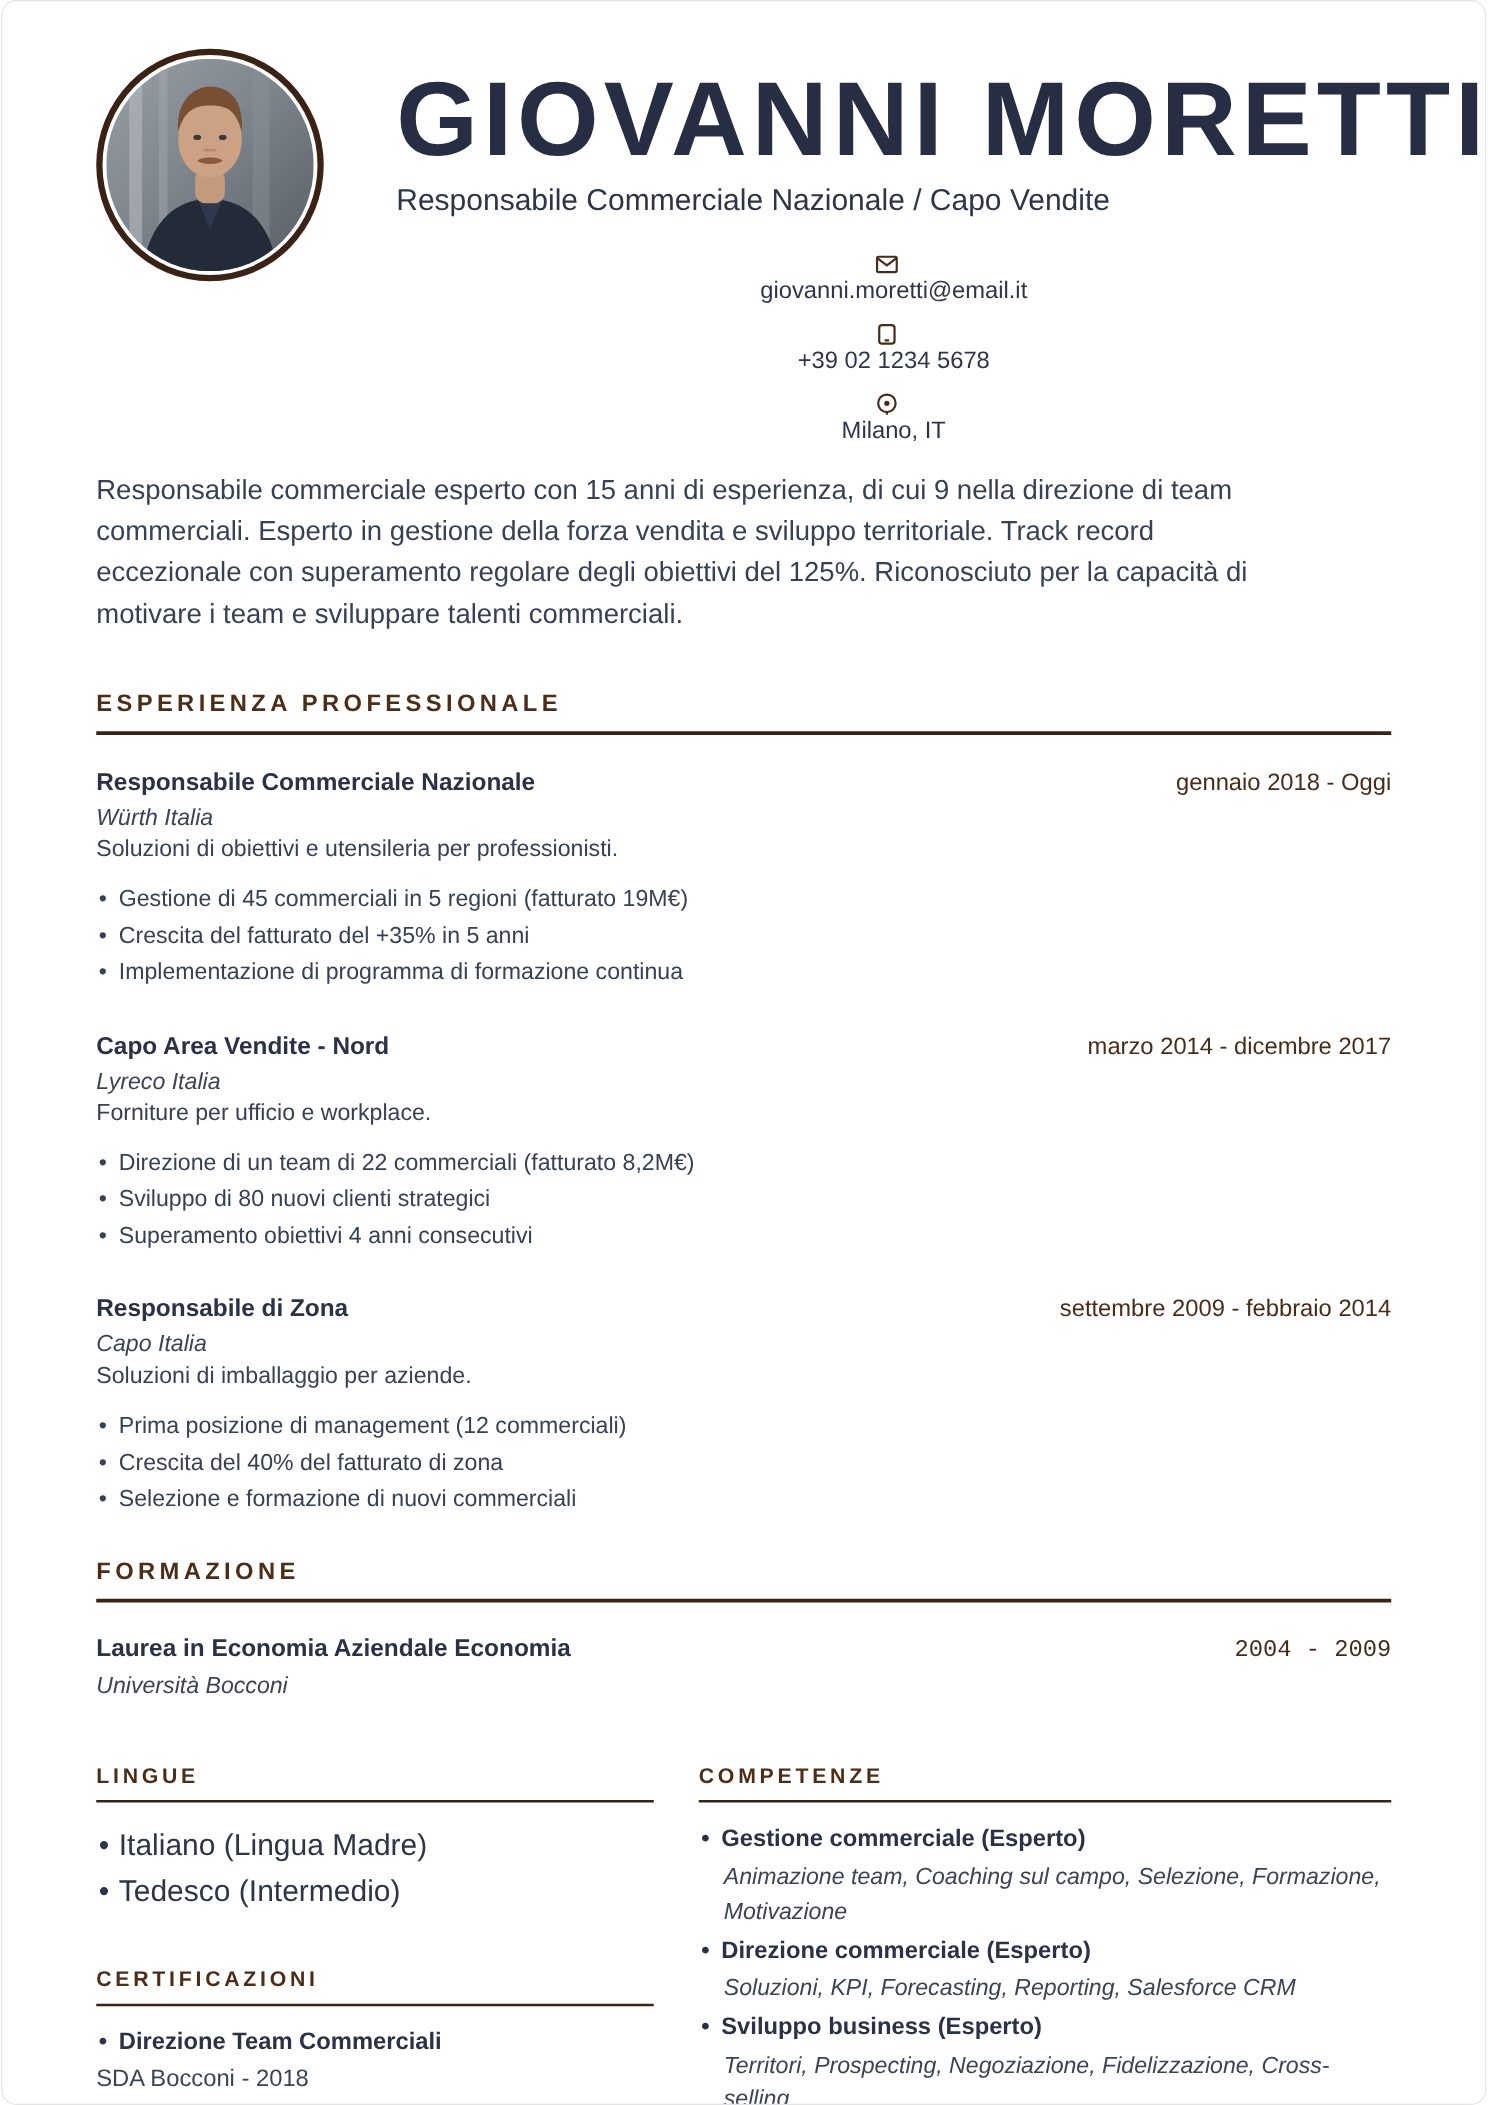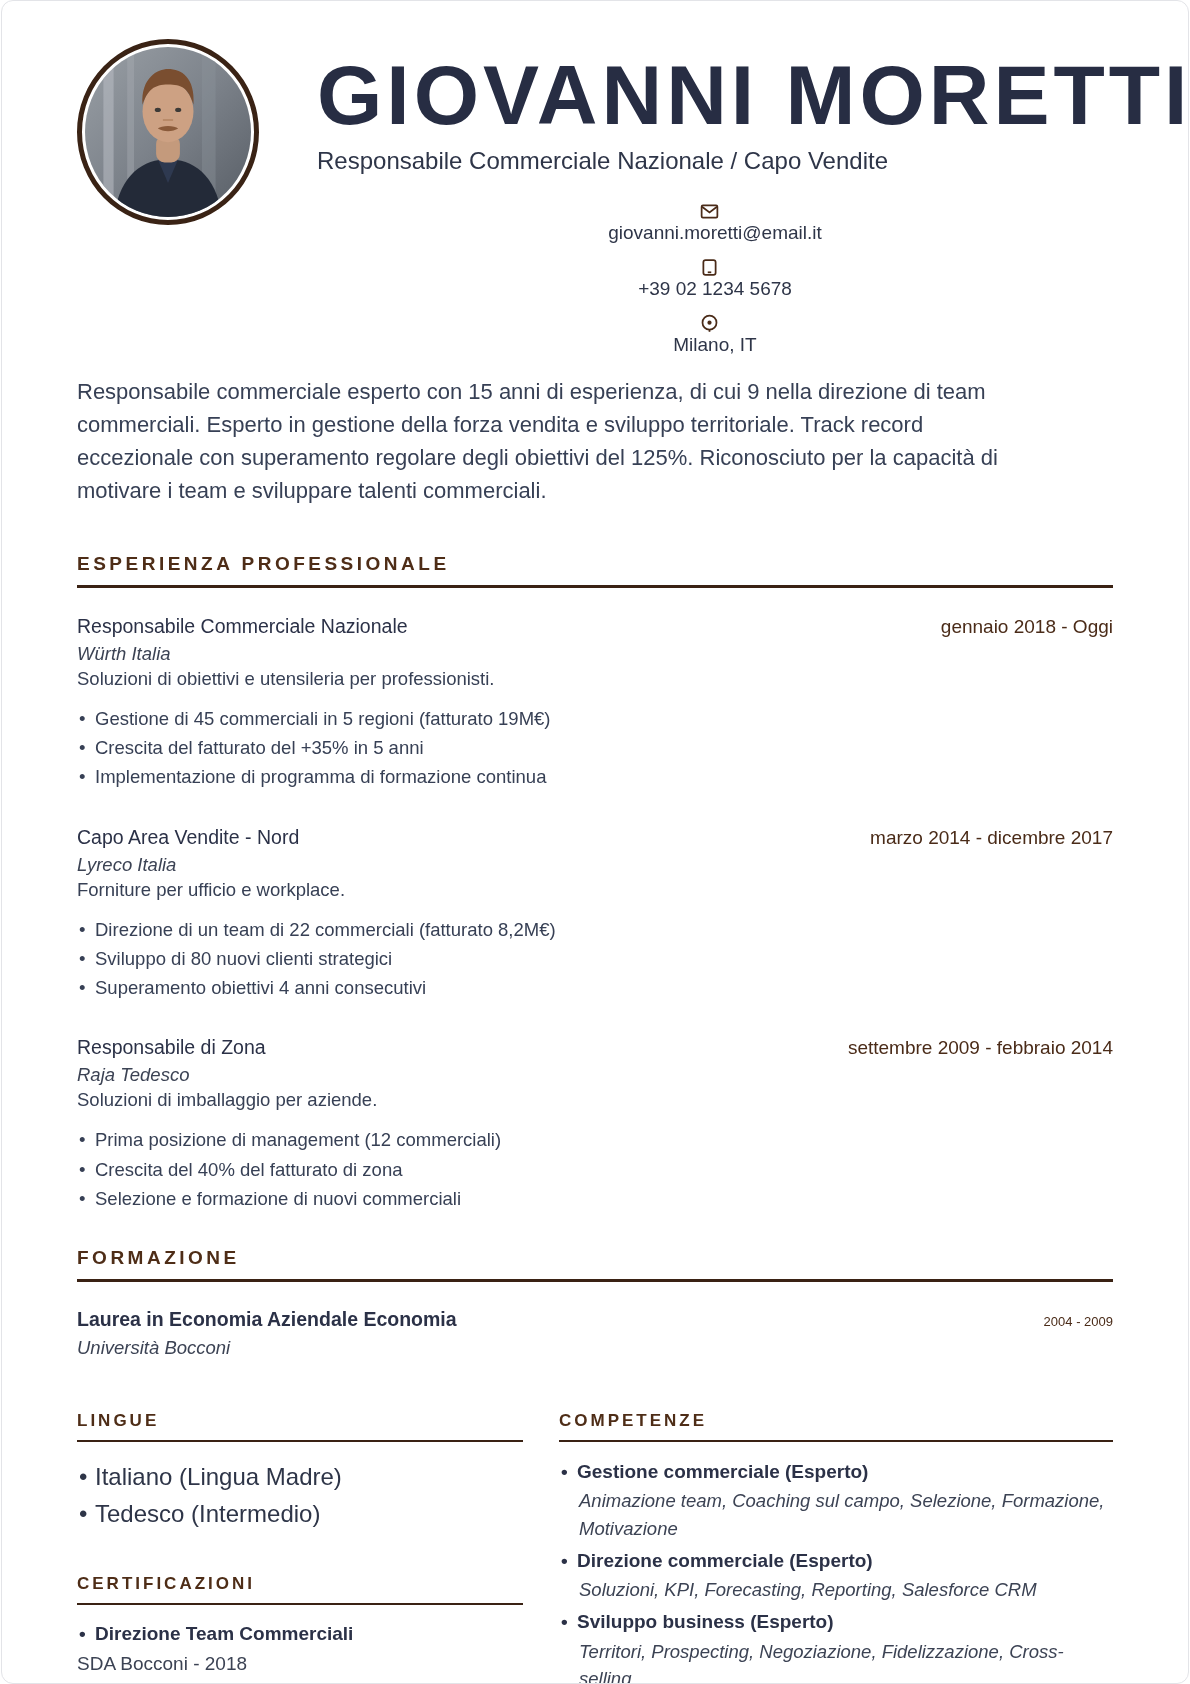--- a/index.html
+++ b/index.html
@@ -72,21 +72,21 @@
     font-weight: 700;
     letter-spacing: 3.5px;
     color: #4e2d17;
     padding-bottom: 10px;
     border-bottom: 3px solid #3a2214;
   }
 
   
   .job { margin-top: 27px; margin-bottom: 34px; }
   .job-head { display: flex; justify-content: space-between; align-items: baseline; }
-  .job-name { font-size: 19.5px; font-weight: 400; color: #2b3147; }
+  .job-name { font-size: 19.5px; font-weight: 700; color: #2b3147; }
   .job-dates { font-size: 19px; color: #4a2b18; white-space: nowrap; }
   .job-company { margin-top: 5px; font-size: 18.5px; font-style: italic; color: #3c4354; }
   .job-desc { margin-top: 3px; font-size: 18.5px; color: #374055; }
   ul.bullets { list-style: none; margin-top: 14px; }
   ul.bullets li {
     font-size: 18.5px;
     color: #374055;
     line-height: 1.58;
     padding-left: 18px;
     position: relative;
@@ -94,21 +94,21 @@
   ul.bullets li::before {
     content: "•";
     position: absolute;
     left: 2px;
     color: #374055;
   }
 
   
   .edu-row { display: flex; justify-content: space-between; align-items: baseline; margin-top: 26px; }
   .edu-degree { font-size: 19.5px; font-weight: 700; color: #2b3147; }
-  .edu-dates { font-size: 13px; color: #4a2b18; white-space: nowrap; }
+  .edu-dates { font-size: 19px; color: #4a2b18; white-space: nowrap; font-family: Liberation Mono, monospace; }
   .edu-school { margin-top: 6px; font-size: 18.5px; font-style: italic; color: #3c4354; }
 
   
   .columns { display: flex; gap: 36px; margin-top: 52px; }
   .col-left { flex: 0 0 446px; }
   .col-right { flex: 1 1 auto; }
   .mini-heading {
     font-size: 17px;
     font-weight: 700;
     letter-spacing: 3px;
@@ -249,21 +249,21 @@
         <li>Sviluppo di 80 nuovi clienti strategici</li>
         <li>Superamento obiettivi 4 anni consecutivi</li>
       </ul>
     </div>
 
     <div class="job">
       <div class="job-head">
         <span class="job-name">Responsabile di Zona</span>
         <span class="job-dates">settembre 2009 - febbraio 2014</span>
       </div>
-      <div class="job-company">Raja Tedesco</div>
+      <div class="job-company">Capo Italia</div>
       <div class="job-desc">Soluzioni di imballaggio per aziende.</div>
       <ul class="bullets">
         <li>Prima posizione di management (12 commerciali)</li>
         <li>Crescita del 40% del fatturato di zona</li>
         <li>Selezione e formazione di nuovi commerciali</li>
       </ul>
     </div>
   </div>
 
   <div class="section" style="margin-top:14px;">

